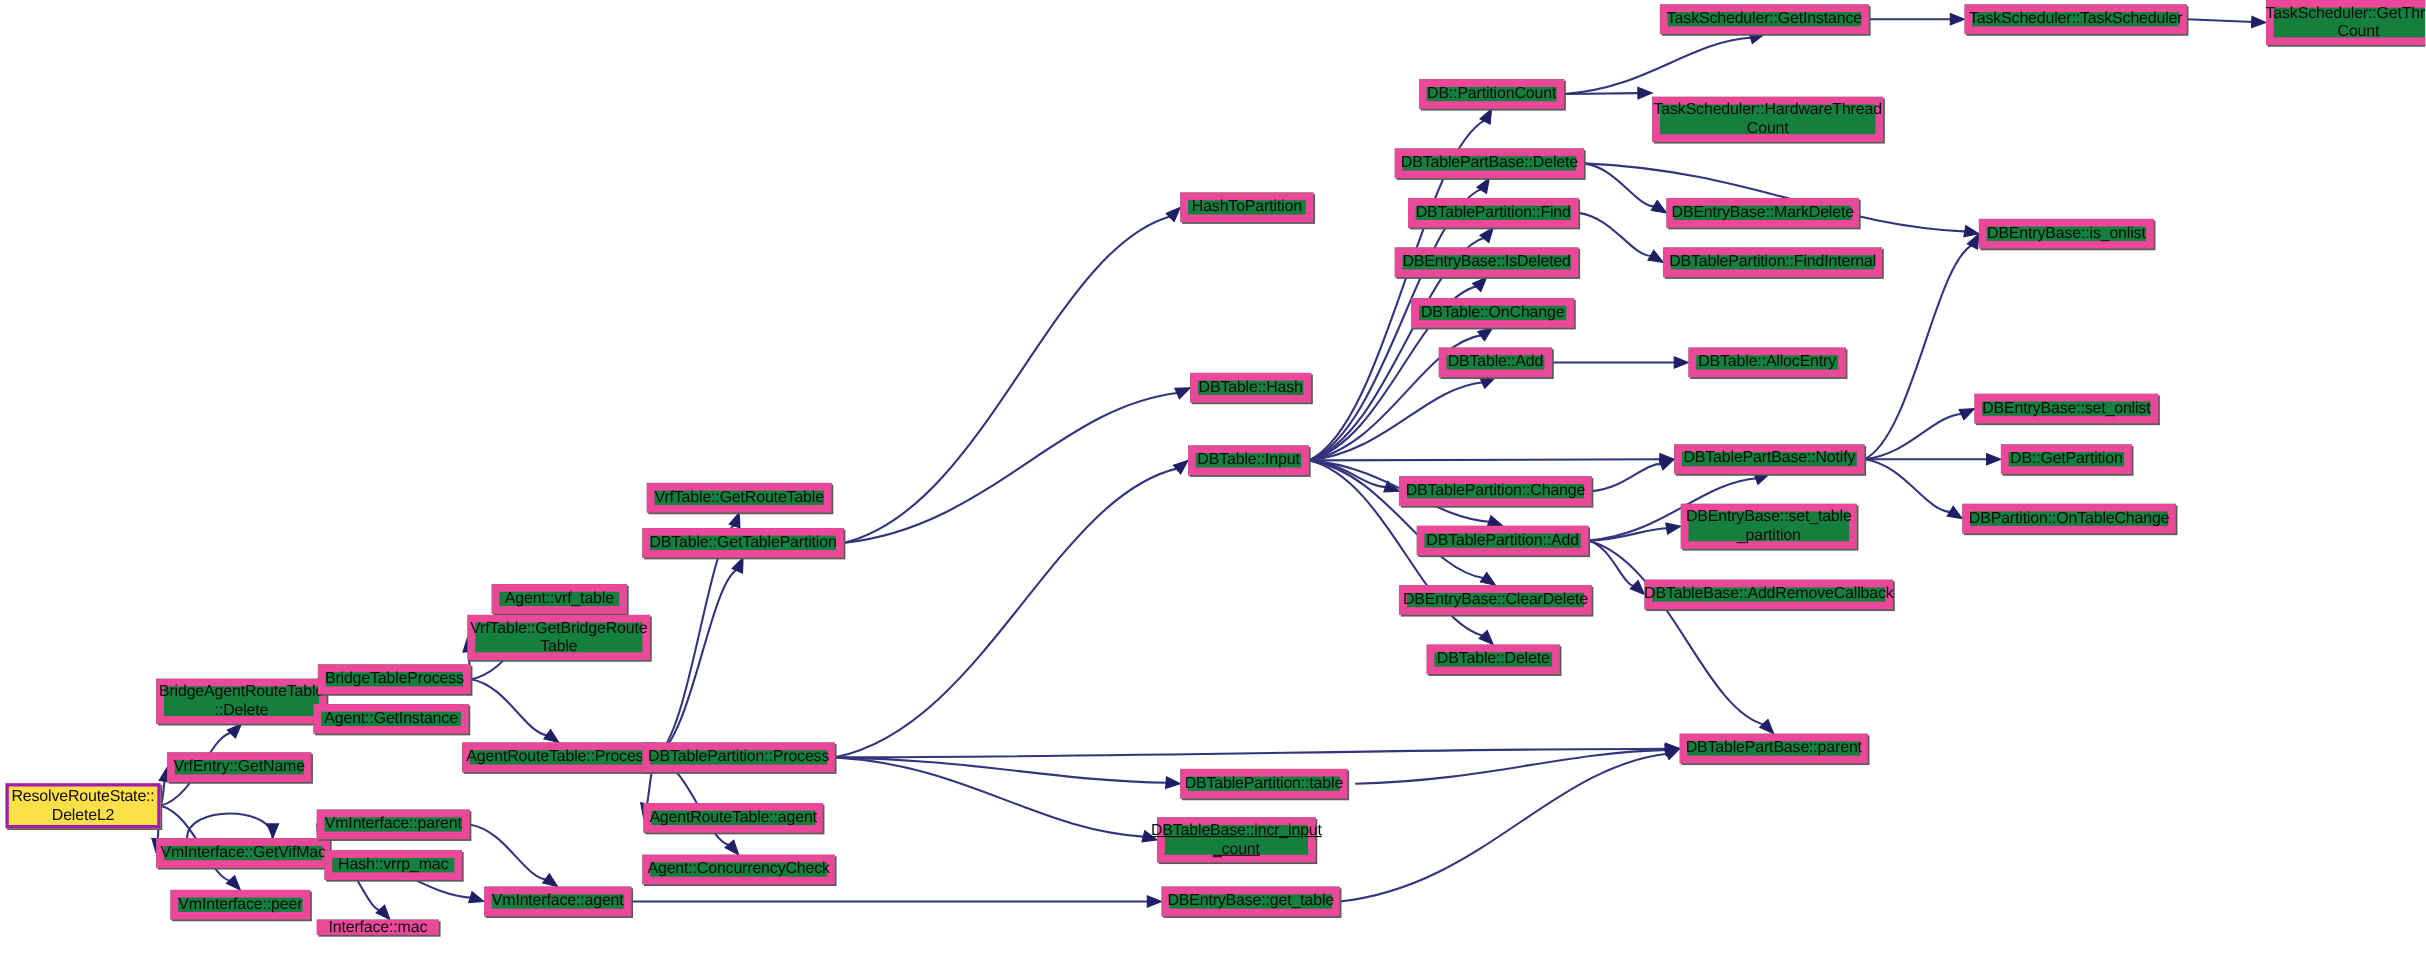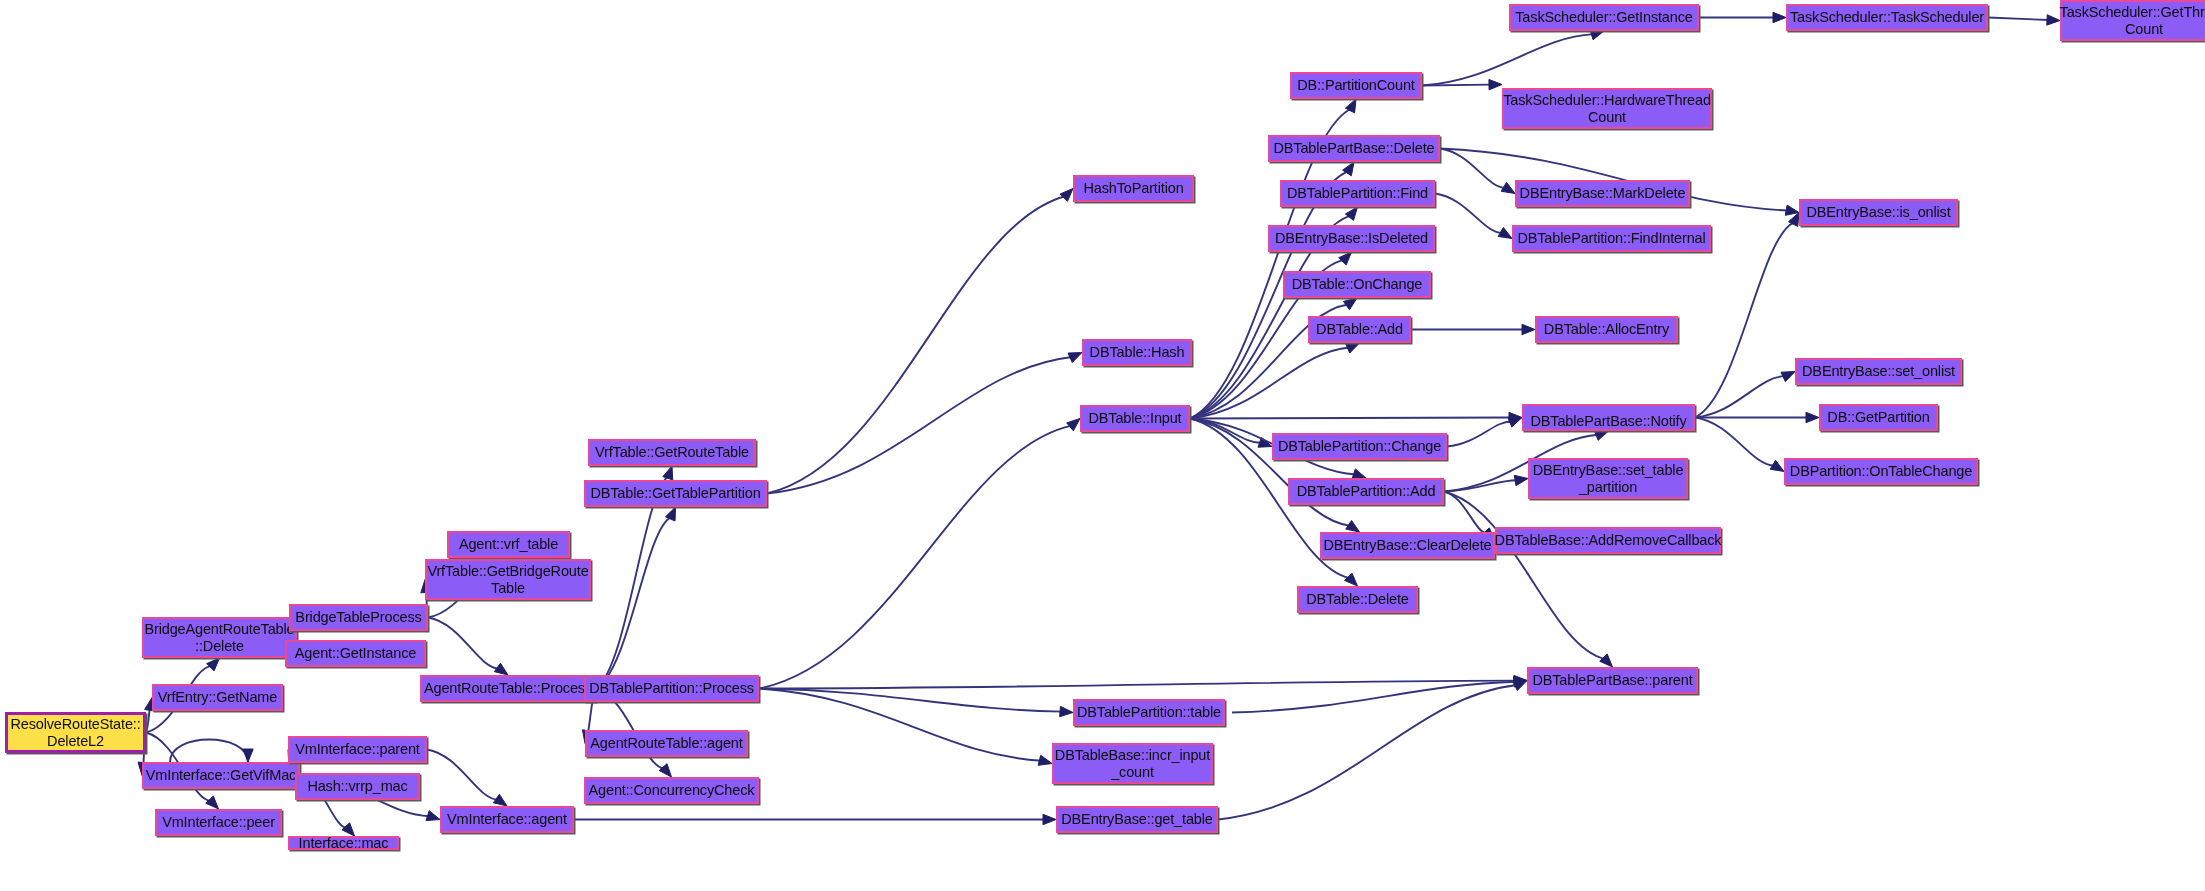--- a/index.html
+++ b/index.html
@@ -7,22 +7,22 @@
     position:relative;
     width:2205px;
     height:891px;
     background:#ffffff;
     font-family:"Liberation Sans", sans-serif;
     overflow:hidden;
   }
   .node{
     position:absolute;
     box-sizing:border-box;
-    border:2px solid #ec4899;
-    background:#8b5cf6;
+    border:7px solid #ec4899;
+    background:#15803d;
     color:#0d0d0d;
     display:flex;
     align-items:center;
     justify-content:center;
     text-align:center;
     line-height:1.12;
     font-size:14.5px;
     letter-spacing:-0.15px;
     white-space:pre-line;
     box-shadow:1.5px 1.5px 0 0 #5a5a5a;
@@ -190,32 +190,32 @@
       <div class="node" style="left: 440px; top: 806px; width: 134px; height: 27px;"><span>VmInterface::agent</span></div>
       <div class="node" style="left: 588px; top: 439px; width: 168px; height: 27px;"><span>VrfTable::GetRouteTable</span></div>
       <div class="node" style="left: 584px; top: 480px; width: 183px; height: 27px;"><span>DBTable::GetTablePartition</span></div>
       <div class="node" style="left: 584px; top: 675px; width: 175px; height: 27px;"><span>DBTablePartition::Process</span></div>
       <div class="node" style="left: 585px; top: 730px; width: 163px; height: 27px;"><span>AgentRouteTable::agent</span></div>
       <div class="node" style="left: 584px; top: 777px; width: 175px; height: 27px;"><span>Agent::ConcurrencyCheck</span></div>
       <div class="node" style="left: 1073px; top: 175px; width: 121px; height: 27px;"><span>HashToPartition</span></div>
       <div class="node" style="left: 1082px; top: 339px; width: 110px; height: 27px;"><span>DBTable::Hash</span></div>
       <div class="node" style="left: 1080px; top: 405px; width: 110px; height: 27px;"><span>DBTable::Input</span></div>
       <div class="node" style="left: 1073px; top: 699px; width: 152px; height: 27px;"><span>DBTablePartition::table</span></div>
-      <div class="node" style="left: 1052px; top: 743px; width: 161px; height: 41px;"><span>DBTableBase::incr_input
+      <div class="node" style="left: 1052px; top: 743px; width: 144px; height: 41px; text-decoration: underline;"><span>DBTableBase::incr_input
 _count</span></div>
       <div class="node" style="left: 1056px; top: 806px; width: 162px; height: 27px;"><span>DBEntryBase::get_table</span></div>
       <div class="node" style="left: 1290px; top: 72px; width: 132px; height: 27px;"><span>DB::PartitionCount</span></div>
       <div class="node" style="left: 1268px; top: 135px; width: 172px; height: 27px;"><span>DBTablePartBase::Delete</span></div>
       <div class="node" style="left: 1280px; top: 180px; width: 155px; height: 27px;"><span>DBTablePartition::Find</span></div>
       <div class="node" style="left: 1268px; top: 225px; width: 167px; height: 27px;"><span>DBEntryBase::IsDeleted</span></div>
       <div class="node" style="left: 1283px; top: 271px; width: 148px; height: 27px;"><span>DBTable::OnChange</span></div>
       <div class="node" style="left: 1308px; top: 316px; width: 103px; height: 27px; align-items: center;"><span>DBTable::Add</span></div>
       <div class="node" style="left: 1272px; top: 433px; width: 175px; height: 27px;"><span>DBTablePartition::Change</span></div>
       <div class="node" style="left: 1288px; top: 478px; width: 156px; height: 27px;"><span>DBTablePartition::Add</span></div>
-      <div class="node" style="left: 1272px; top: 532px; width: 175px; height: 27px; margin-left: 48px;"><span>DBEntryBase::ClearDelete</span></div>
+      <div class="node" style="left: 1272px; top: 532px; width: 175px; height: 27px;"><span>DBEntryBase::ClearDelete</span></div>
       <div class="node" style="left: 1297px; top: 586px; width: 121px; height: 27px;"><span>DBTable::Delete</span></div>
       <div class="node" style="left: 1509px; top: 4px; width: 190px; height: 27px;"><span>TaskScheduler::GetInstance</span></div>
       <div class="node" style="left: 1502px; top: 64px; width: 210px; height: 41px; margin-top: 24px;"><span>TaskScheduler::HardwareThread
 Count</span></div>
       <div class="node" style="left: 1515px; top: 180px; width: 175px; height: 27px;"><span>DBEntryBase::MarkDelete</span></div>
       <div class="node" style="left: 1512px; top: 225px; width: 199px; height: 27px;"><span>DBTablePartition::FindInternal</span></div>
       <div class="node" style="left: 1535px; top: 316px; width: 143px; height: 27px;"><span>DBTable::AllocEntry</span></div>
       <div class="node" style="left: 1522px; top: 404px; width: 173px; height: 27px; align-items: flex-end;"><span>DBTablePartBase::Notify</span></div>
       <div class="node" style="left: 1528px; top: 458px; width: 160px; height: 41px;"><span>DBEntryBase::set_table
 _partition</span></div>

